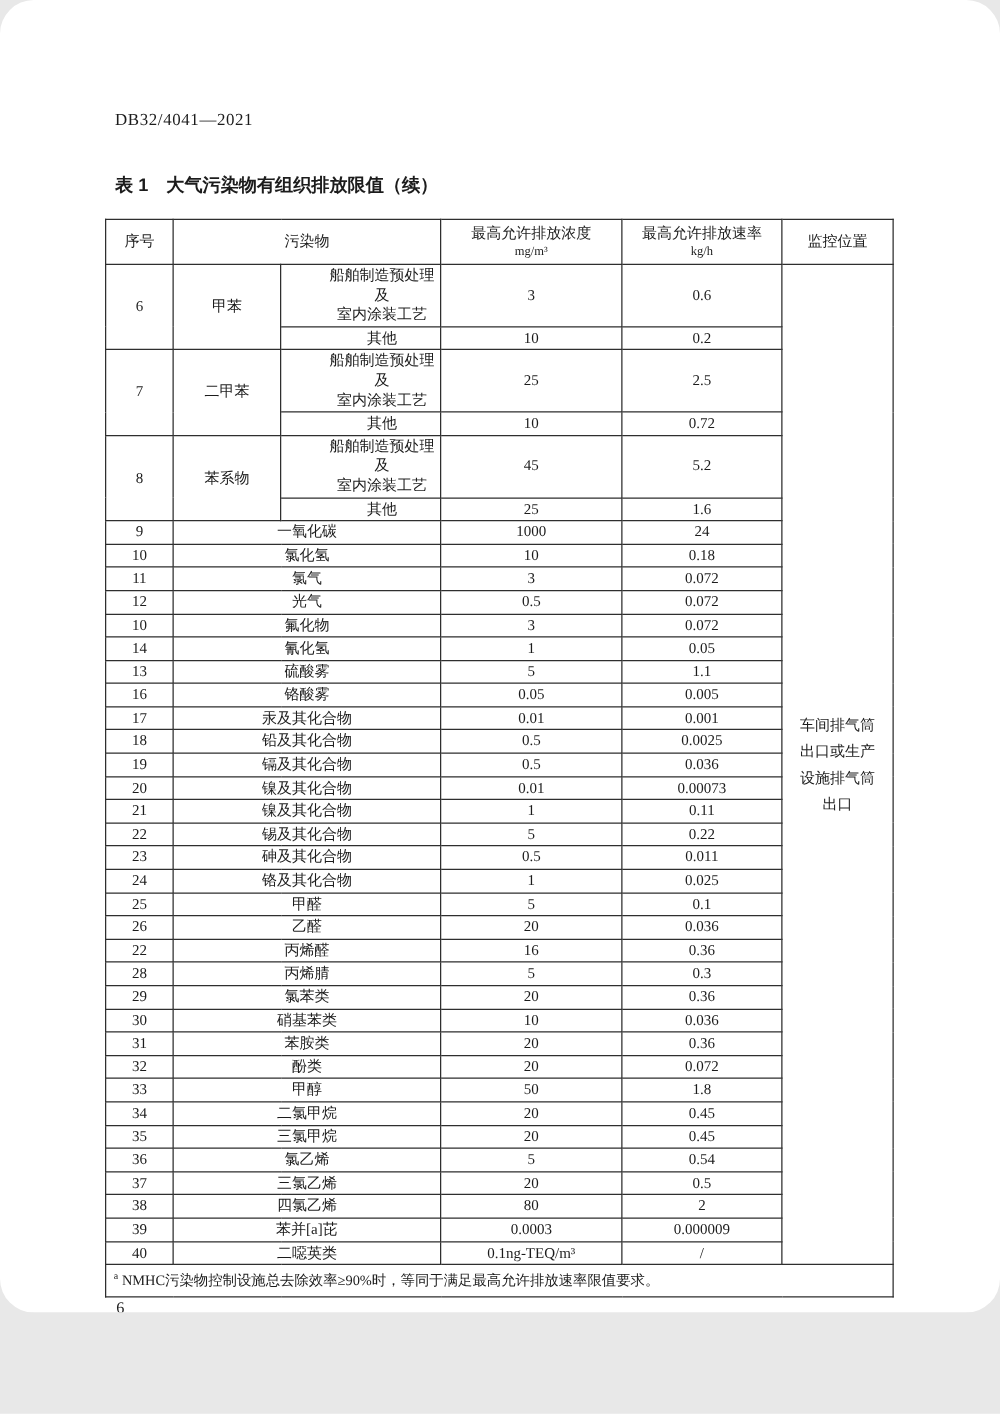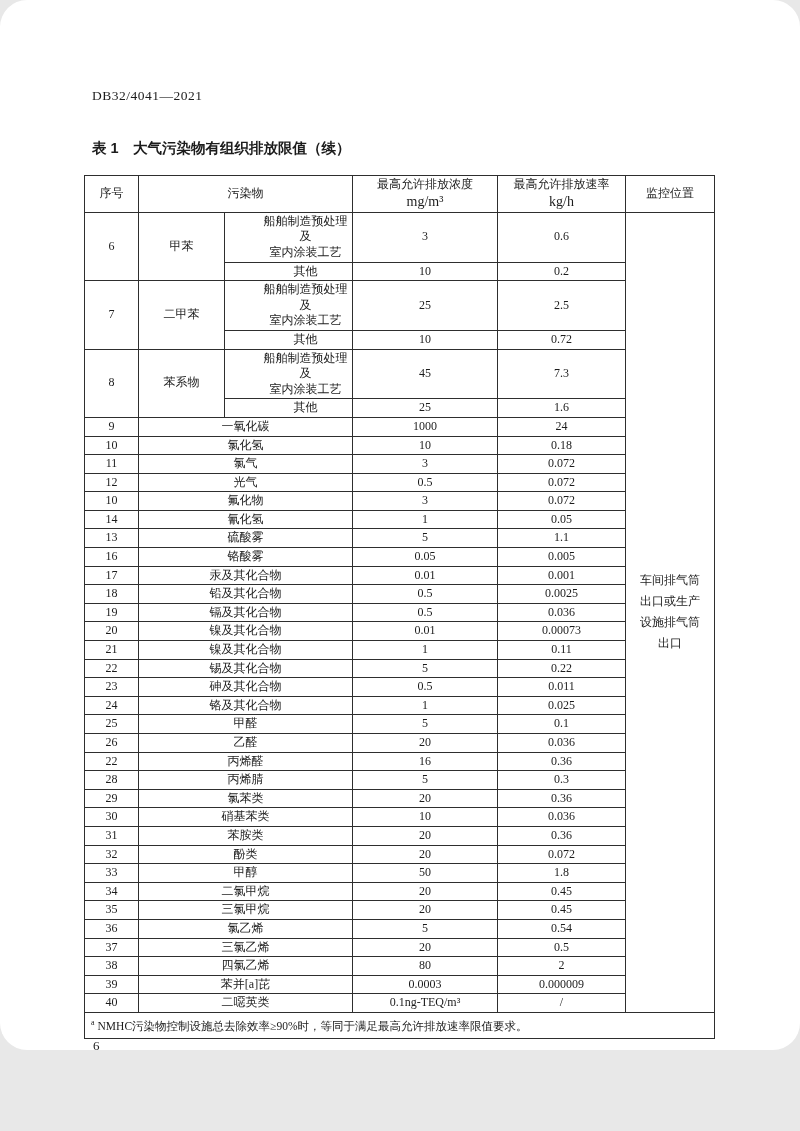--- a/index.html
+++ b/index.html
@@ -47,21 +47,21 @@
     border: 1px solid #2e2e2e;
     text-align: center;
     vertical-align: middle;
     font-weight: normal;
     font-size: 12px;
     line-height: 1.3;
     padding: 1px 2px;
     overflow: hidden;
   }
   thead th { height: 36px; }
-  .hdr-unit { font-size: 14px; }
+  .hdr-unit { font-size: 10px; }
   .row-tall td { height: 32px; }
   .row-short td { height: 17px; margin-top: 10px; }
   .row-simple td { height: 18px; }
   .cell-process { white-space: pre-line; padding-left: 36px; }
   .cell-monitoring { white-space: pre-line; line-height: 1.75; }
   tfoot td {
     height: 26px;
     text-align: left;
     font-size: 11.5px;
     padding: 2px 4px 2px 6px;
@@ -139,21 +139,21 @@
             <td class="cell-process">其他</td>
             <td class="cell-value">10</td>
             <td class="cell-value">0.72</td>
           </tr>
           <tr class="row-tall">
             <td class="cell-no" rowspan="2">8</td>
             <td class="cell-pollutant" rowspan="2">苯系物</td>
             <td class="cell-process">船舶制造预处理及
 室内涂装工艺</td>
             <td class="cell-value">45</td>
-            <td class="cell-value">7.3</td>
+            <td class="cell-value">5.2</td>
           </tr>
           <tr class="row-short">
             <td class="cell-process">其他</td>
             <td class="cell-value">25</td>
             <td class="cell-value">1.6</td>
           </tr>
           <tr class="row-simple">
             <td class="cell-no">9</td>
             <td class="cell-pollutant" colspan="2">一氧化碳</td>
             <td class="cell-value">1000</td>

